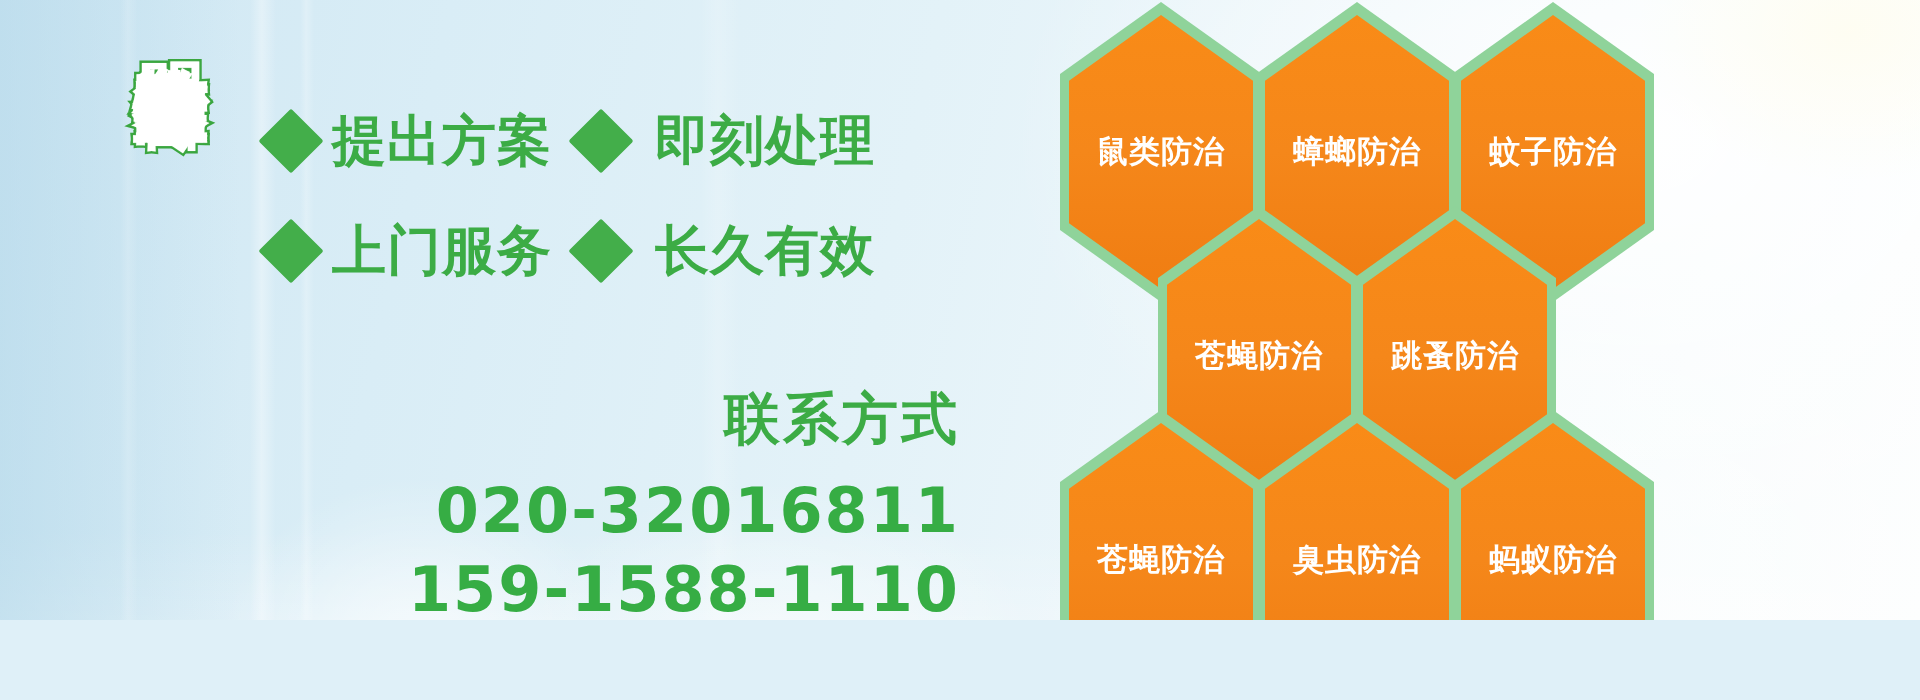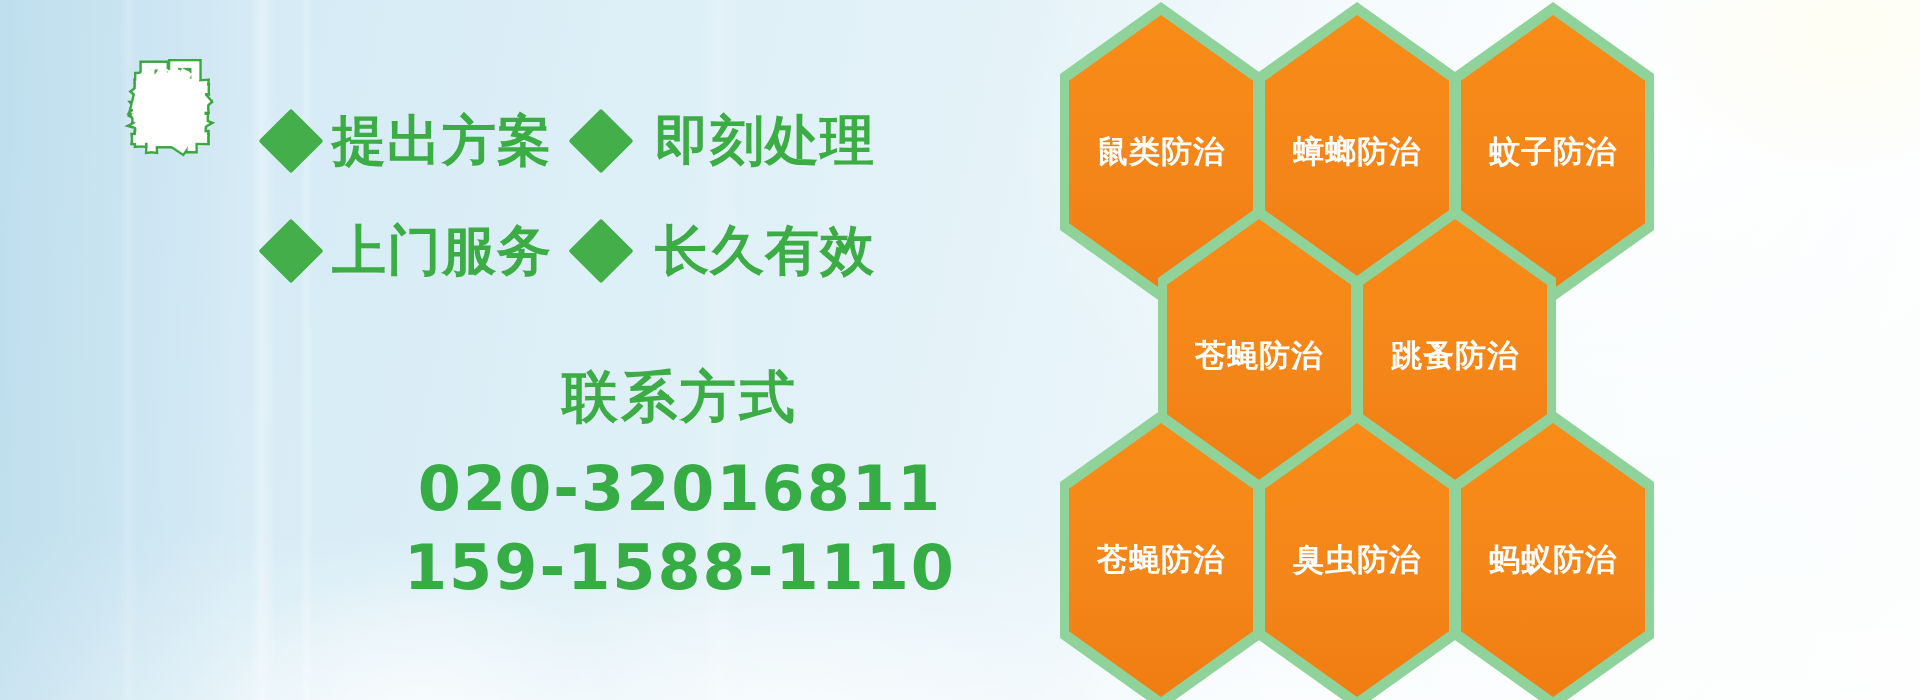--- a/index.html
+++ b/index.html
@@ -12,21 +12,21 @@
     font-family: "DejaVu Sans", "Liberation Sans", sans-serif;
     position: relative;
     background: #dff0f8;
   }
 
   
   #banner {
     position: absolute;
     inset: 0;
     width: 1920px;
-    height: 700px;
+    height: 620px;
     overflow: hidden;
     background:
       radial-gradient(ellipse 900px 620px at 1640px 140px, rgba(255,255,255,0.95) 0%, rgba(255,255,255,0.0) 70%),
       radial-gradient(ellipse 700px 520px at 1560px 620px, rgba(255,255,255,0.55) 0%, rgba(255,255,255,0) 72%),
       linear-gradient(102deg, #cfe7f3 0%, #d9edf6 22%, #e3f2f8 46%, #eef7fb 68%, #f7fcfd 86%, #fdfefe 100%);
   }
   .bg-sheen {
     position: absolute;
     left: 0; top: 0;
     width: 1920px; height: 700px;
@@ -124,23 +124,23 @@
     font-size: 54px;
     letter-spacing: 1px;
     color: #3cac45;
     white-space: nowrap;
   }
 
   
   #contact {
     position: absolute;
     left: 400px;
-    top: 368px;
+    top: 390px;
     width: 560px;
-    text-align: center;
+    text-align: right;
   }
   #contact-title {
     font-family: "DejaVu Sans", "Liberation Sans", sans-serif;
     font-weight: 700;
     font-size: 56px;
     color: #3cac45;
     letter-spacing: 3px;
     line-height: 1.05;
   }
   .contact-phone {

